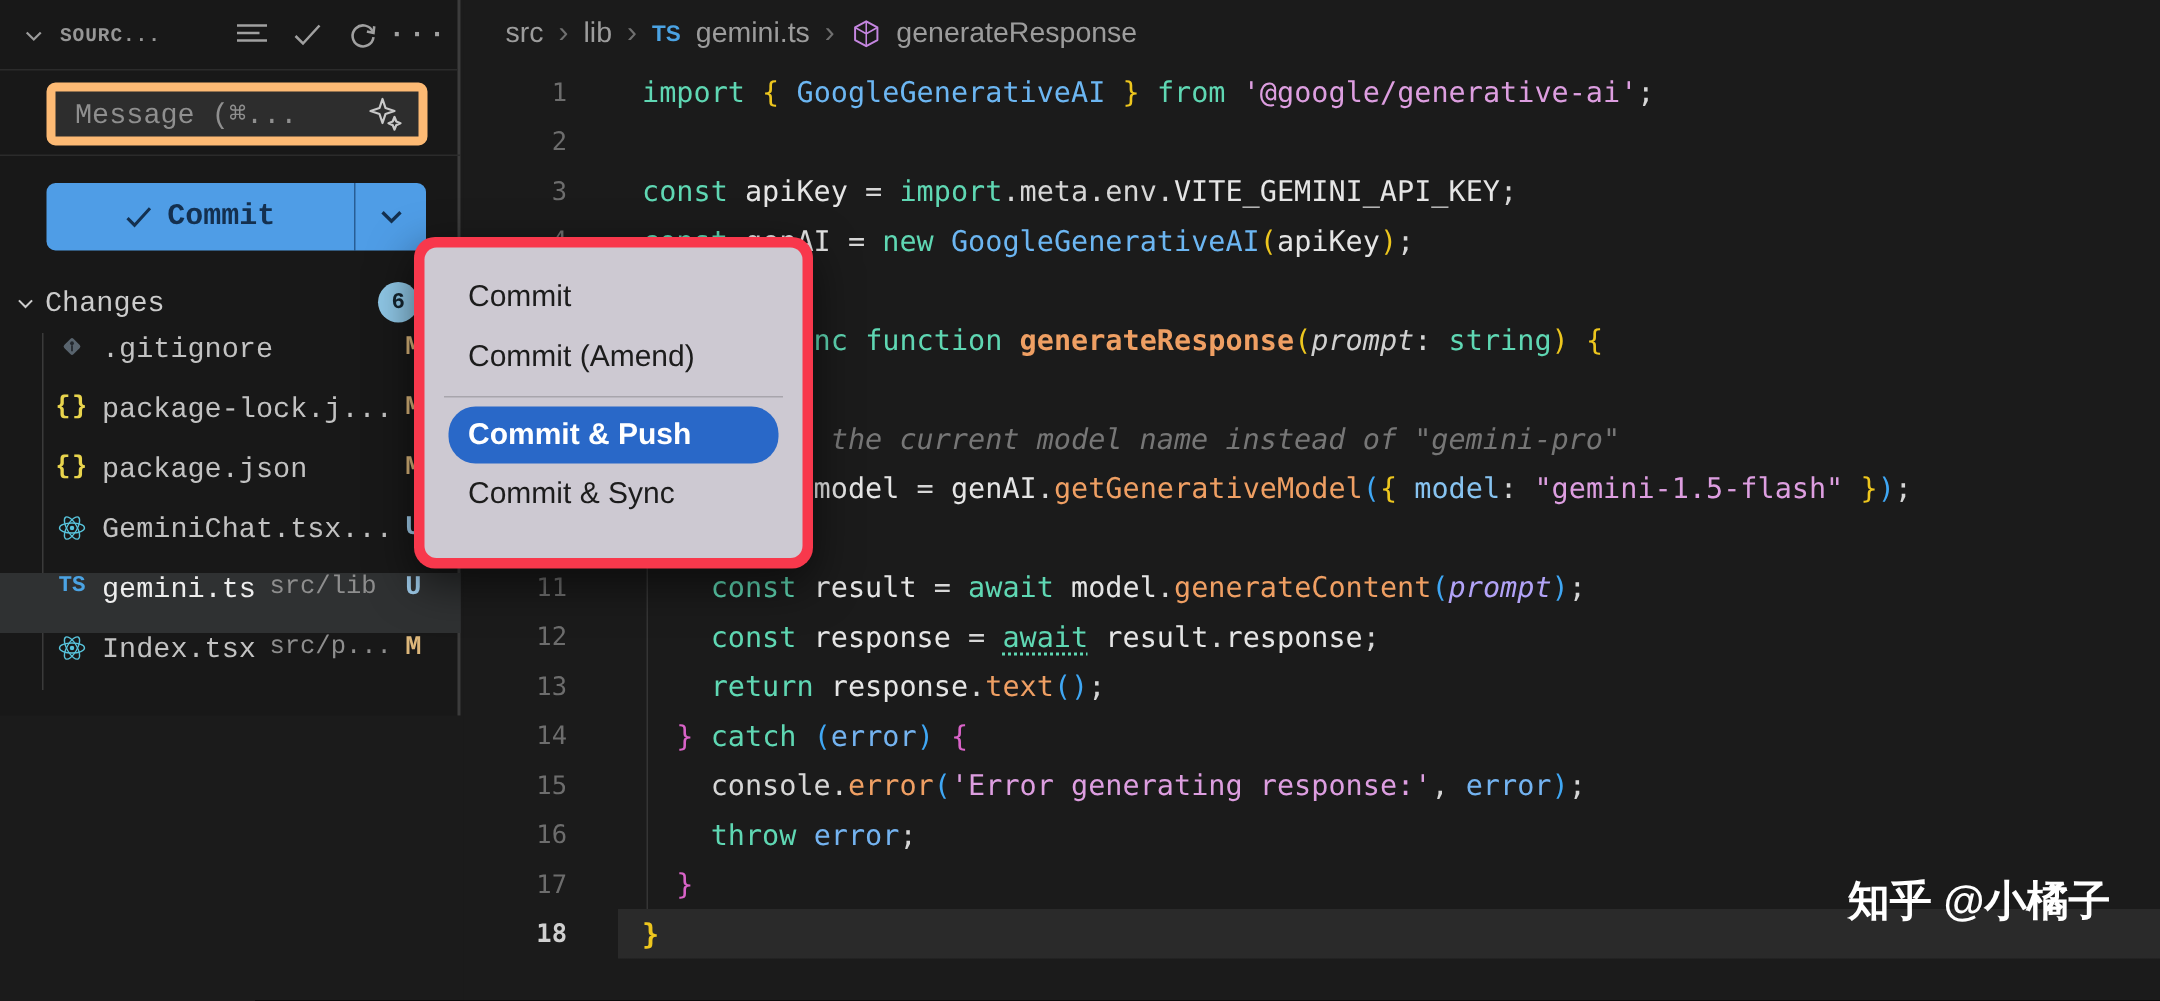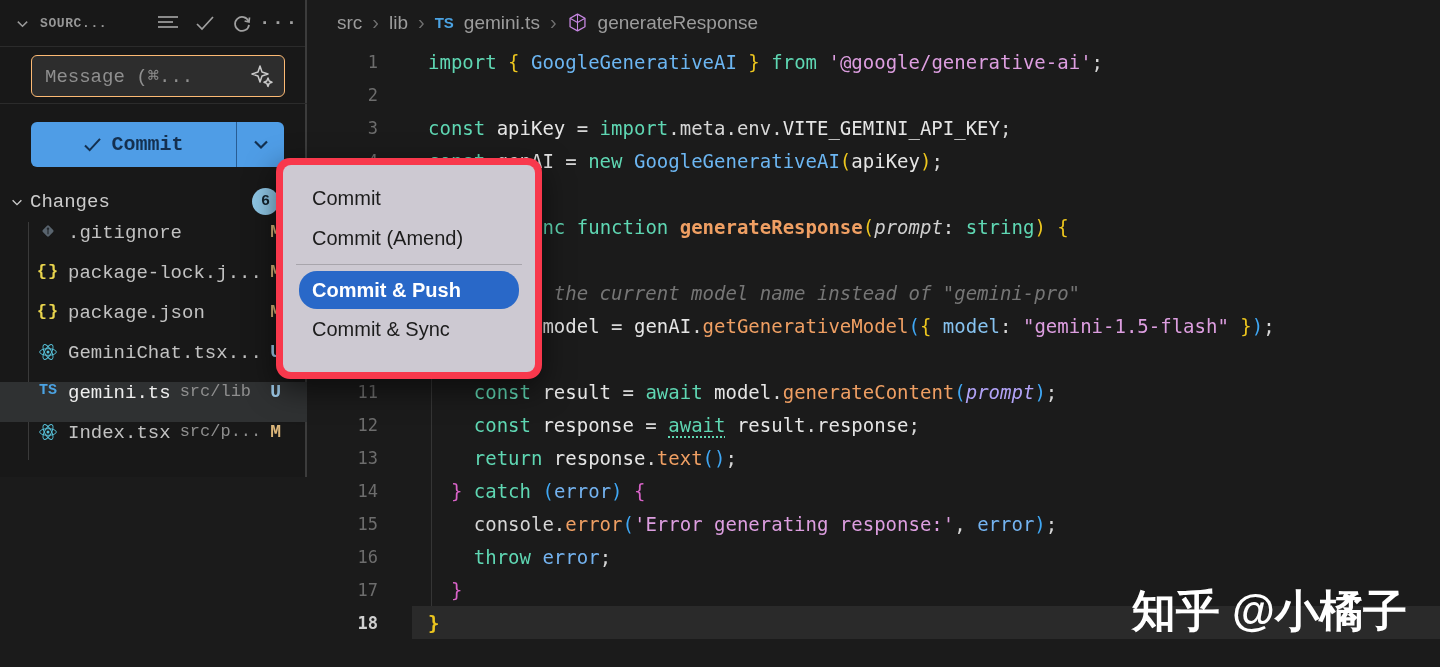--- a/index.html
+++ b/index.html
@@ -11,21 +11,21 @@
   }
   
   #sidebar { position:absolute; left:0; top:0; width:307px; height:477px;
     background:#181818; border-right:2px solid #3c3c3c;font-family:Liberation Mono, monospace; }
   .sc-titlebar { display:flex; align-items:center; height:47px; padding:0 14px 0 10px;
     border-bottom:1px solid #2b2b2b; color:#9a9a9a; }
   .sc-title { font-size:13px; font-weight:bold; letter-spacing:.6px; margin-left:6px; margin-right:auto; color:#969696; }
   .tb-icon { width:24px; height:24px; margin-left:13px; display:flex; align-items:center; justify-content:center; color:#a0a0a0; }
   .tb-icon svg { display:block; }
   .msg-box { position:absolute; left:31px; top:55px; width:254px; height:42px;
-    background:#2d2d2d; border:1px solid #fdba74; border-radius:6px;
+    background:#2d2d2d; border:6px solid #fdba74; border-radius:6px;
     display:flex; align-items:center; }
   .msg-placeholder { flex:1; padding-left:13px; font-size:19px; color:#8f8f8f;
     white-space:nowrap; overflow:hidden; }
   .msg-sparkle { width:44px; display:flex; align-items:center; justify-content:center; color:#c9c9c9; }
   .sec-sep { position:absolute; left:0; top:103px; width:307px; height:1px; background:#2b2b2b; }
   .commit-btn { position:absolute; left:31px; top:122px; width:253px; height:45px;
     background:#4f9de6; border-radius:6px; display:flex; align-items:stretch;
     color:#14304f; cursor:pointer; }
   .commit-main { flex:1; display:flex; align-items:center; justify-content:center; gap:9px;
     font-size:20px; font-weight:bold; }
@@ -77,21 +77,21 @@
   #menu-highlight { position:absolute; left:276px; top:158px; width:266px; height:221px;
     background:#f8384c; border-radius:14px; padding:7px; z-index:10;
     box-shadow:0 10px 30px rgba(0,0,0,.55); }
   #context-menu { width:100%; height:100%; background:#cdc9d2; border-radius:8px; padding-top:13px; }
   .menu-item { height:40px; line-height:40px; padding-left:29px; font-size:20px; color:#1c1c1c;
     white-space:nowrap; cursor:default; }
   .menu-sep { height:1px; background:#a8a5ac; margin:6px 13px; }
   .menu-item.sel { background:#2968c8; color:#ffffff; font-weight:bold;
     border-radius:18px; margin:0 16px; padding-left:13px; height:38px; line-height:38px; }
   
-  #watermark { position:absolute; right:33px; top:582px; font-size:44px; font-weight:bold;
+  #watermark { position:absolute; right:33px; top:582px; font-size:28px; font-weight:bold;
     color:#ffffff; font-family:"Liberation Sans", sans-serif; z-index:5; white-space:nowrap;text-align:center; }
 </style>
 </head>
 <body>
 
 <div id="app">
 
   <div id="sidebar">
 
     <div class="sc-titlebar">

